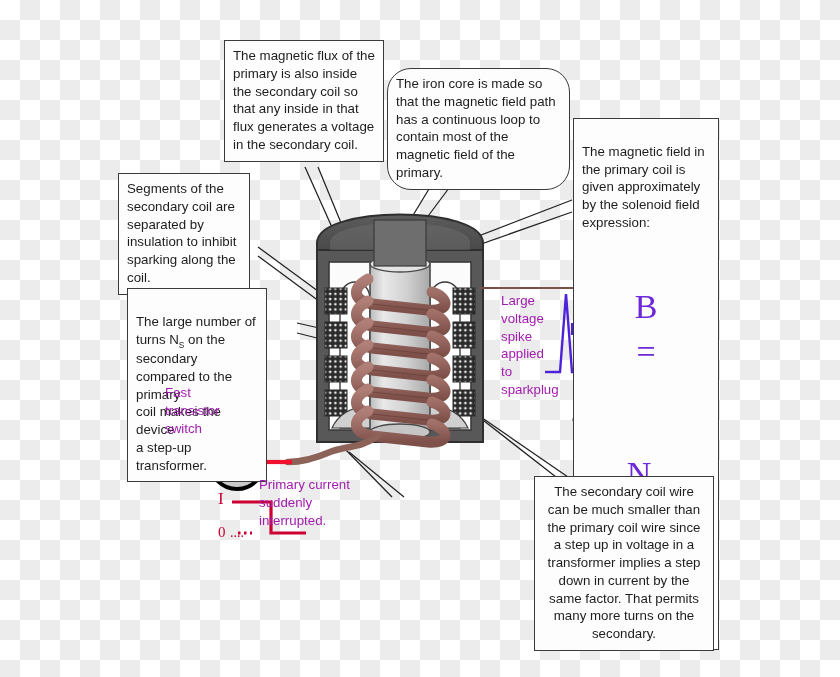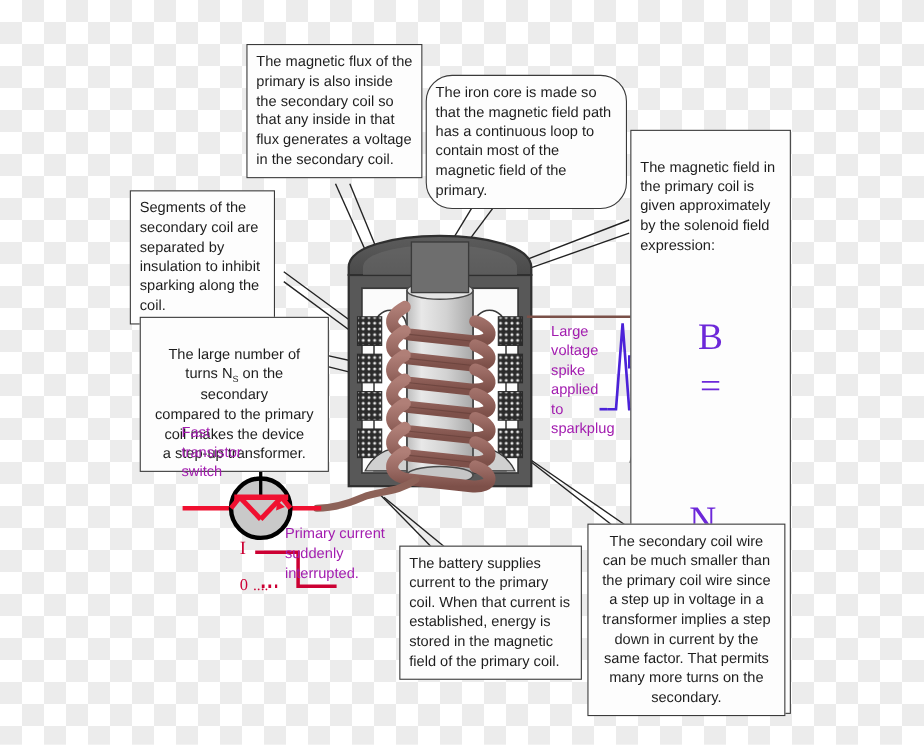--- a/index.html
+++ b/index.html
@@ -263,29 +263,28 @@
         <span style="display:block;border-bottom:1.6px solid #141414;padding:0 3px;line-height:1.05;">
           <span>N</span><sub>p</sub>
         </span>
         <span style="display:block;line-height:1.05;">L</span>
       </span><span>I</span><sub>p</sub>
     </span>
   </div>
 
   <div class="callout" style="left:118px;top:173px;width:132px;">Segments of the secondary coil are separated by insulation to inhibit sparking along the coil.</div>
 
-  <div class="callout" style="left:127px;top:288px;width:172px;text-align:center;">
+  <div class="callout" style="left:127px;top:288px;width:140px;">
     <span>The large number of
 turns N</span><sub>S</sub><span> on the secondary
 compared to the primary
 coil makes the device
 a step-up transformer.</span>
   </div>
 
-  <div class="callout" style="left:363px;top:496px;width:166px;">The battery supplies current to the primary coil. When that current is established, energy is stored in the magnetic field of the primary coil.</div>
 
   <div class="callout" style="left:534px;top:476px;width:180px;text-align:center;">The secondary coil wire can be much smaller than the primary coil wire since a step up in voltage in a transformer implies a step down in current by the same factor. That permits many more turns on the secondary.</div>
 
   <div class="plainlabel" style="left:165px;top:384px;width:90px;">Fast
 transistor
 switch</div>
 
   <div class="plainlabel" style="left:259px;top:476px;width:115px;">Primary current
 suddenly
 interrupted.</div>

